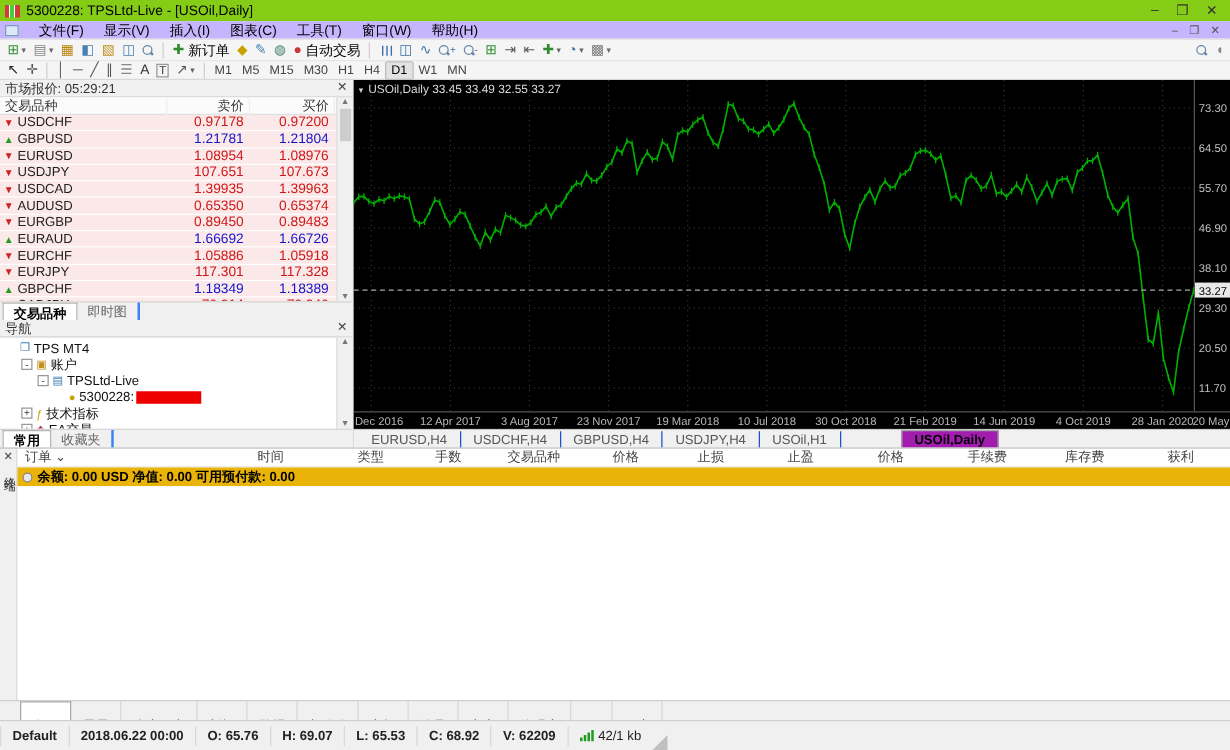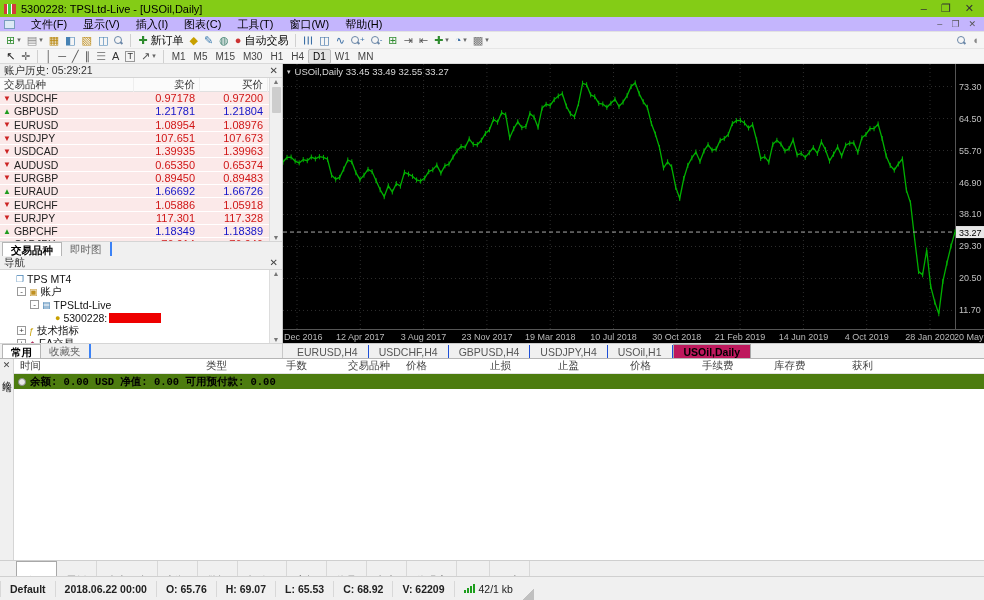--- a/index.html
+++ b/index.html
@@ -72,31 +72,31 @@
   .tree-ico { margin-right:3px; font-size:9px; }
   .redact { display:inline-block; width:52px; height:10px; background:#ee0000; margin-left:2px; }
 
   
   .chartcol { flex:1; display:flex; flex-direction:column; min-width:0; }
   .chartwrap { position:relative; height:279px; background:#000; flex:0 0 auto; }
   .chart-info { position:absolute; left:4px; top:2px; color:#d8d8d8; font-size:9.5px; display:flex; gap:4px; align-items:center; z-index:2; }
   .chart-info .cm { color:#cfcfcf; font-size:7px; }
   .chart-tabs { height:16px; background:#f0f0f0; display:flex; align-items:flex-end; padding-left:4px; border-top:1px solid #c9c9c9; }
   .ctab { padding:1px 10px; font-size:10.5px; color:#555; border-right:1px solid #1d4ed8; }
-  .ctab.active { background:#be185d; border:1px solid #a8a8a8; border-bottom:none; color:#000; font-weight:bold; }
+  .ctab.active { background:#a21caf; border:1px solid #a8a8a8; border-bottom:none; color:#000; font-weight:bold;margin-left:48px; }
 
   
   .terminal { height:202px; flex:0 0 auto; display:flex; background:#fff; border-top:1px solid #b5b5b5; }
   .term-strip { width:14px; background:#f0f0f0; border-right:1px solid #d5d5d5; display:flex; flex-direction:column; align-items:center; font-size:9px; color:#444; }
   .term-strip .x { margin:1px 0 3px; }
   .term-strip .vt { writing-mode:vertical-rl; letter-spacing:2px; font-size:9.5px; color:#333; }
   .term-main { flex:1; display:flex; flex-direction:column; min-width:0; }
   .term-header { height:15px; display:grid; grid-template-columns:186px 80px 62px 58px 84px 68px 72px 72px 72px 78px 82px 1fr; align-items:center; border-bottom:1px solid #e3e3e3; background:#fff; }
   .term-header div { font-size:10.5px; color:#444; padding:0 6px; white-space:nowrap; overflow:hidden; }
-  .balance-row { height:15px; background:#4d7c0f; display:flex; align-items:center; padding-left:4px; font-weight:bold; font-size:10.5px; color:#000; gap:4px;font-family:Liberation Mono, monospace; }
+  .balance-row { height:15px; background:#eab308; display:flex; align-items:center; padding-left:4px; font-weight:bold; font-size:10.5px; color:#000; gap:4px; }
   .balance-row .bico { width:8px; height:8px; border:1px solid #888; border-radius:50%; background:#e8e8e8; }
   .term-empty { flex:1; background:#fff; }
 
   
   .bottom-tabs { height:16px; background:#f0f0f0; border-top:1px solid #cfcfcf; display:flex; align-items:flex-start; padding-left:16px; flex:0 0 auto; }
   .btab { padding:13px 9px; font-size:10.5px; color:#555; border-right:1px solid #d8d8d8; display:flex; gap:3px; }
   .btab.active { background:#fff; border:1px solid #a8a8a8; border-bottom:none; font-weight:bold; color:#000; }
   .btab .badge { color:#d01616; font-weight:bold; }
 
   
@@ -266,21 +266,21 @@
       <span class="tbtn tf active">D1</span>
       <span class="tbtn tf">W1</span>
       <span class="tbtn tf">MN</span>
     </div>
 
   <div class="main">
     <div class="leftcol">
 
       <div class="mw">
         <div class="panel-title">
-          <span>账户历史: 05:29:21</span>
+          <span>市场报价: 05:29:21</span>
           <span class="x">✕</span>
         </div>
         <div class="mw-body">
           <div class="mw-table">
             <div class="mw-header">
               <div>交易品种</div>
               <div class="num">卖价</div>
               <div class="num">买价</div>
             </div>
             <div id="mw-rows">
@@ -680,20 +680,21 @@
     </div>
   </div>
 
   <div class="terminal">
     <div class="term-strip">
       <span class="x">✕</span>
       <span class="vt">终端</span>
     </div>
     <div class="term-main">
       <div class="term-header" id="term-header">
+          <div>订单 ⌄</div>
           <div>时间</div>
           <div>类型</div>
           <div>手数</div>
           <div>交易品种</div>
           <div>价格</div>
           <div>止损</div>
           <div>止盈</div>
           <div>价格</div>
           <div>手续费</div>
           <div>库存费</div>

